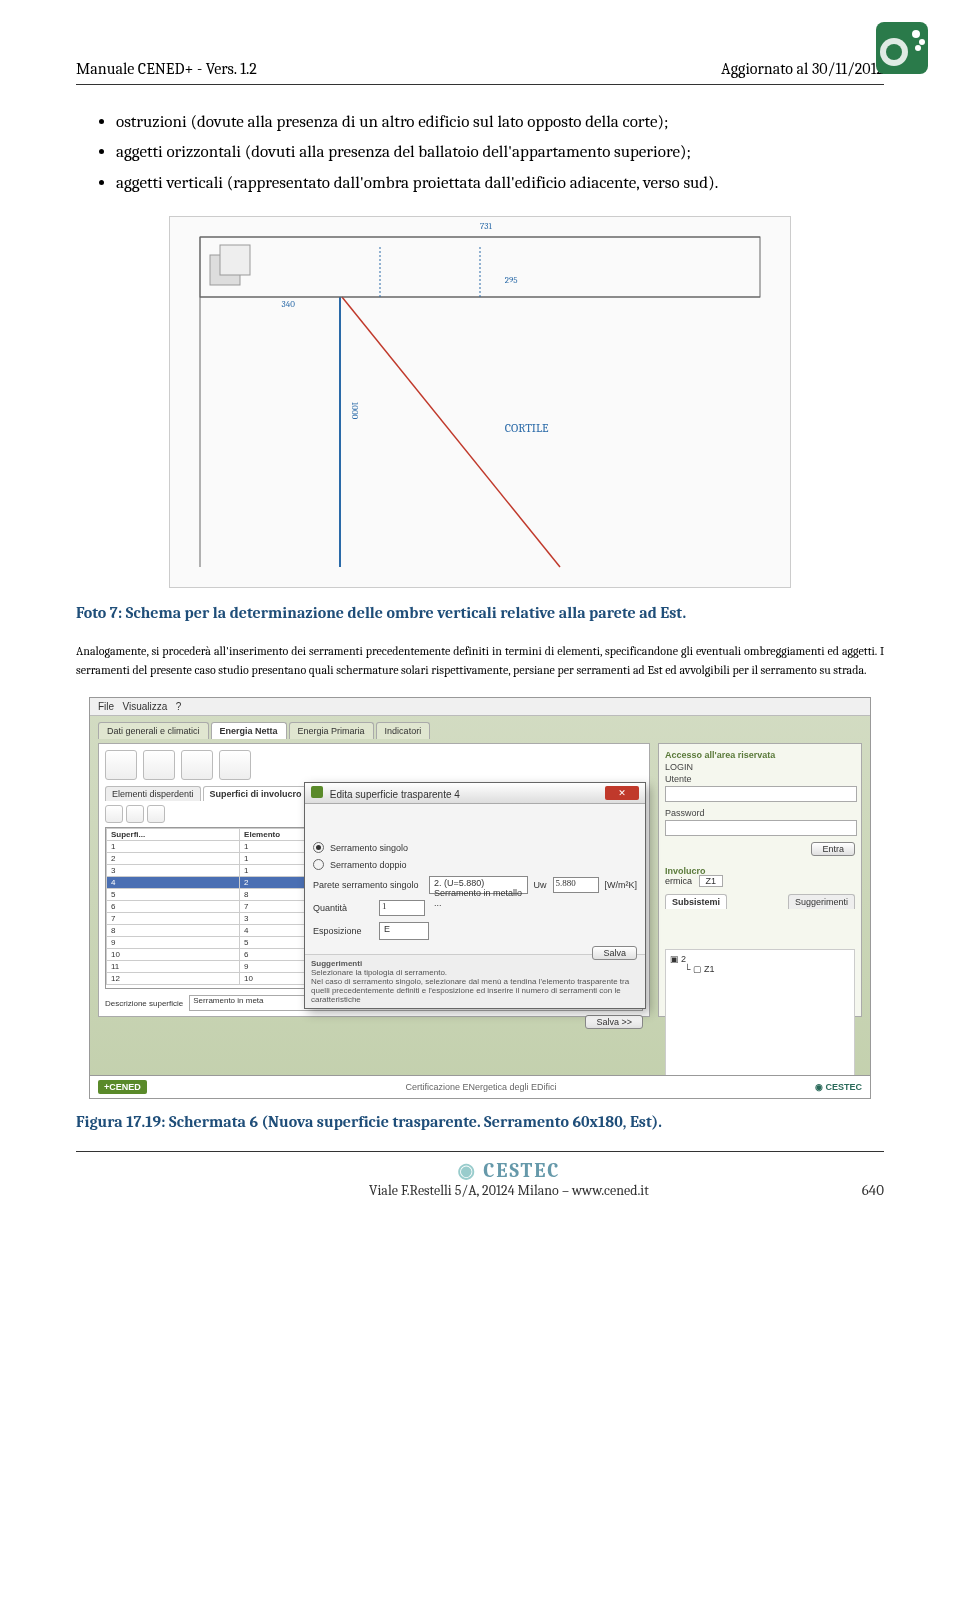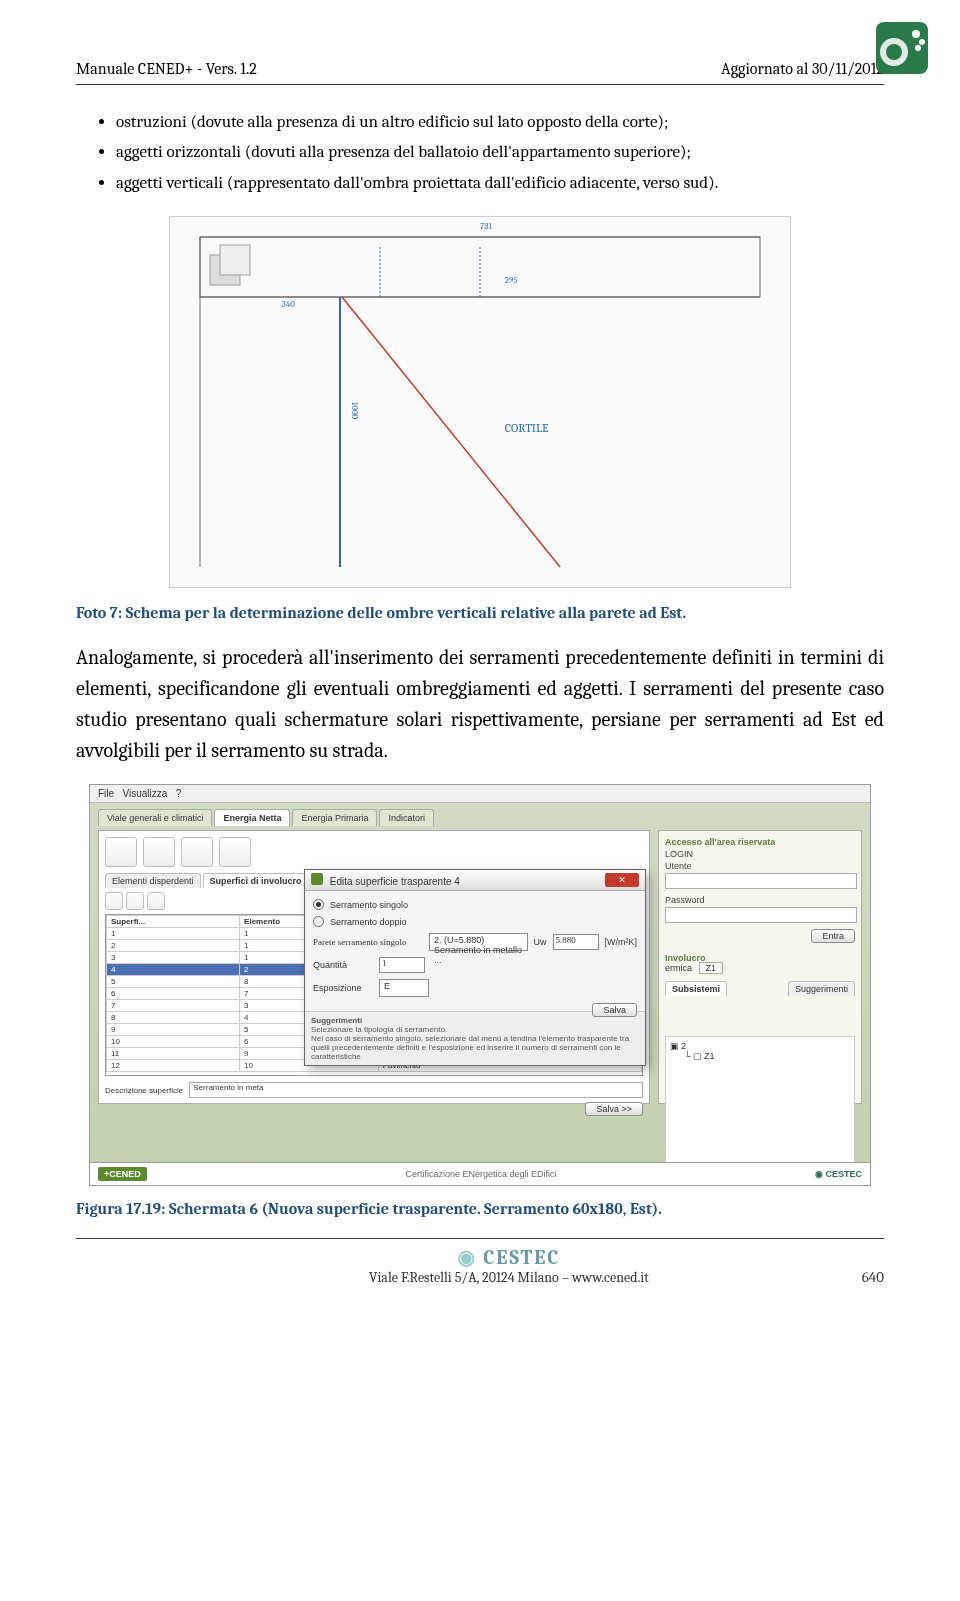--- a/index.html
+++ b/index.html
@@ -49,21 +49,21 @@
     position: relative;
     overflow: hidden;
   }
   .caption {
     color: #1f4e79;
     font-weight: bold;
     font-size: 16px;
     margin: 10px 0 20px 0;
   }
   .body-para {
-    font-size: 20px;
+    font-size: 12px;
     line-height: 1.55;
     text-align: justify;
     margin: 10px 0 18px 0;
   }
   .screenshot-box {
     width: 780px;
     height: 400px;
     background: linear-gradient(#d3dcc3, #c3d0ad);
     border: 1px solid #999;
     margin: 10px auto 14px auto;
@@ -161,21 +161,21 @@
     border-bottom: 1px solid #aaa;
     padding: 3px 6px;
     font-size: 10px;
     display: flex; justify-content: space-between; align-items: center;
   }
   .dialog-close {
     width: 34px; height: 14px; background: #c0392b;
     color: #fff; text-align: center; border-radius: 2px;
     font-size: 9px; line-height: 14px;
   }
-  .dialog-body { padding: 8px; font-size: 9px; }
+  .dialog-body { padding: 8px; font-size: 9px; margin-top: 30px; }
   .dlg-row { margin-bottom: 6px; display: flex; align-items: center; gap: 6px; }
   .radio { width: 9px; height: 9px; border: 1px solid #666; border-radius: 50%; display: inline-block; }
   .radio.on::after { content: ''; display: block; width: 5px; height: 5px; background: #333; border-radius: 50%; margin: 2px; }
   .dlg-select {
     border: 1px solid #888; background: #fff; padding: 1px 4px;
     font-size: 9px; height: 14px; flex: 1;
   }
   .dlg-num {
     border: 1px solid #888; background: #fff; width: 40px; height: 14px;
     font-size: 9px; padding: 0 2px; font-family: Liberation Serif, serif;
@@ -267,21 +267,21 @@
 
   <p class="body-para">Analogamente, si procederà all'inserimento dei serramenti precedentemente definiti in termini di elementi, specificandone gli eventuali ombreggiamenti ed aggetti. I serramenti del presente caso studio presentano quali schermature solari rispettivamente, persiane per serramenti ad Est ed avvolgibili per il serramento su strada.</p>
 
   <div class="screenshot-box">
     <div class="ss-topbar">
       <span>File</span>&nbsp;&nbsp;
       <span>Visualizza</span>&nbsp;&nbsp;
       <span>?</span>
     </div>
     <div class="ss-tabs">
-      <div class="ss-tab">Viale generali e climatici</div>
+      <div class="ss-tab">Dati generali e climatici</div>
       <div class="ss-tab active">Energia Netta</div>
       <div class="ss-tab">Energia Primaria</div>
       <div class="ss-tab">Indicatori</div>
     </div>
 
     <div class="ss-mainrow">
       <div class="ss-left">
         <div class="ss-iconrow">
           <div class="ss-icon"></div>
           <div class="ss-icon"></div>
@@ -418,21 +418,21 @@
       <div class="dialog-body">
         <div class="dlg-row">
           <span class="radio on"></span>
           <span>Serramento singolo</span>
         </div>
         <div class="dlg-row">
           <span class="radio"></span>
           <span>Serramento doppio</span>
         </div>
         <div class="dlg-row">
-          <span style="width:110px;font-family:Liberation Serif, serif;">Parete serramento singolo</span>
+          <span style="width:110px;">Parete serramento singolo</span>
           <div class="dlg-select">2. (U=5.880) Serramento in metallo ...</div>
           <span>Uw</span>
           <div class="dlg-num">5.880</div>
           <span>[W/m²K]</span>
         </div>
         <div class="dlg-row">
           <span style="width:60px;">Quantità</span>
           <div class="dlg-num">1</div>
         </div>
         <div class="dlg-row">

